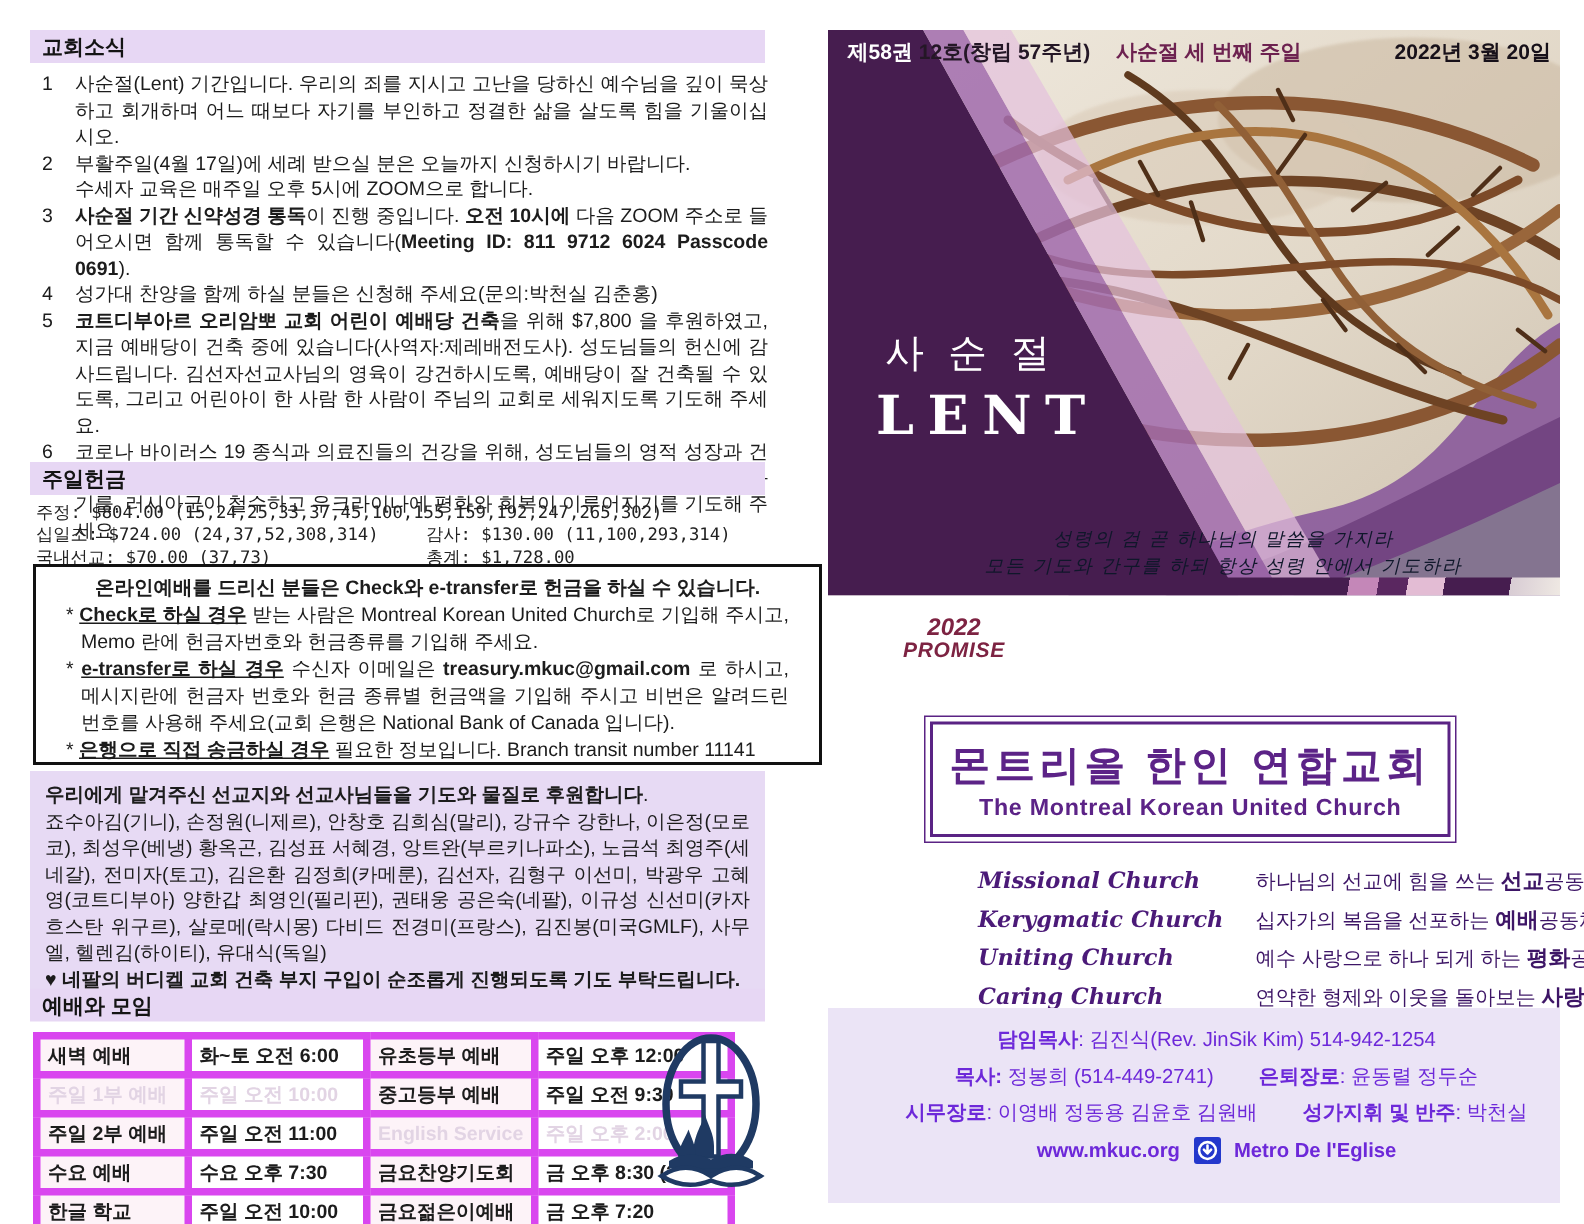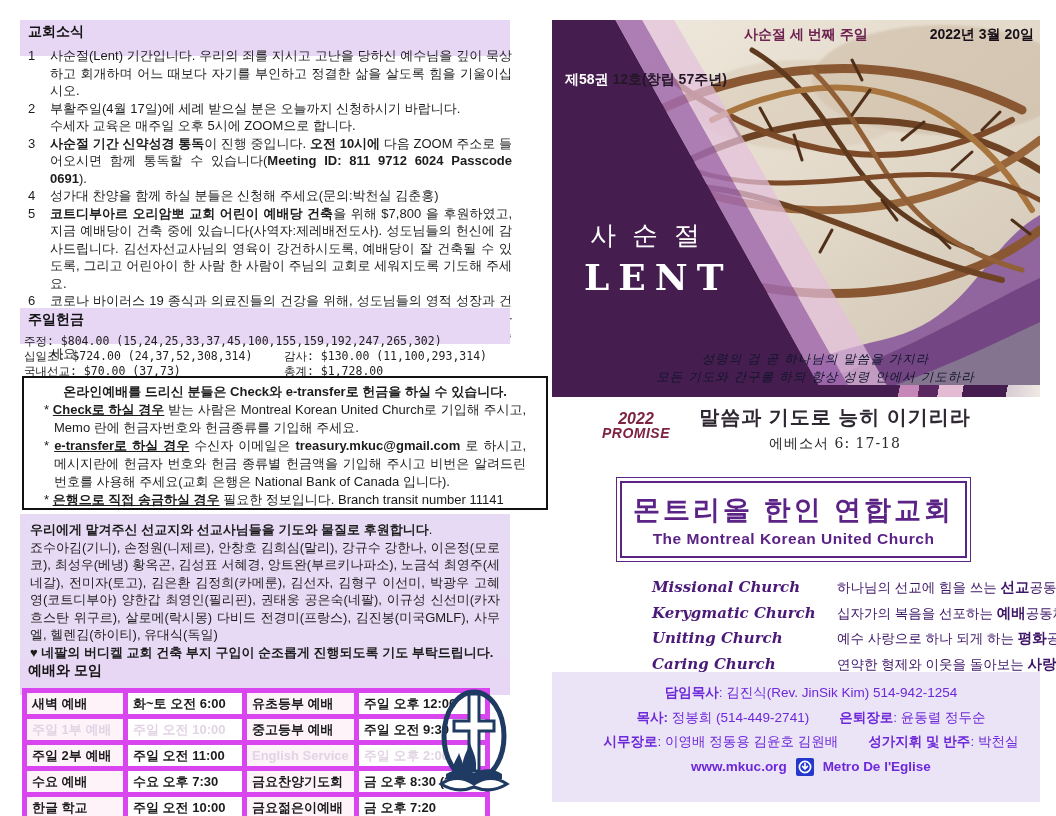--- a/index.html
+++ b/index.html
@@ -1,20 +1,20 @@
 <!DOCTYPE html>
 <html><head>
 <meta charset="utf-8">
 <style>
   html,body{margin:0;padding:0;background:#ffffff;}
   .page{position:relative;width:1056px;height:816px;background:#fff;overflow:hidden;
         font-family:"Liberation Sans",sans-serif;color:#1c1c1c;}
 
   
-  .sec-bar{position:absolute;left:20px;width:490px;height:36px;background:#e7d7f4;
+  .sec-bar{position:absolute;left:20px;width:490px;height:22px;background:#e7d7f4;
            font-weight:bold;font-size:14px;line-height:22px;padding-left:8px;box-sizing:border-box;color:#141414;}
   .bar-news{top:20px}.bar-offering{top:308px}.bar-schedule{top:659px}
 
   .news{position:absolute;left:20px;top:47px;width:492px;font-size:13px;line-height:17.5px;}
   .news-item{display:flex;}
   .news-item .num{width:30px;padding-left:8px;box-sizing:border-box;flex:none;}
   .news-item .body{flex:1;text-align:justify;white-space:pre-line;}
 
   .offering{position:absolute;left:24px;top:334px;width:486px;
             font-family:"DejaVu Sans Mono",monospace;font-size:11.5px;line-height:15px;color:#222;}
@@ -46,21 +46,21 @@
   .banner{position:absolute;left:552px;top:20px;width:488px;height:377px;overflow:hidden;}
   .banner .photo{position:absolute;inset:0;}
   .wedge,.band1,.band2{position:absolute;inset:0;}
   .wedge{background:#461d4f;clip-path:polygon(0 0,13% 0,56% 100%,0 100%);}
   .band1{background:rgba(161,107,173,.85);clip-path:polygon(13% 0,18.5% 0,62% 100%,56% 100%);}
   .band2{background:rgba(228,193,221,.7);clip-path:polygon(18.5% 0,25% 0,70% 100%,62% 100%);}
   .strip{position:absolute;left:0;right:0;bottom:0;height:12px;
          background:linear-gradient(100deg,#461d4f 0%,#461d4f 71%,#c487b8 71%,#c487b8 75%,
                     #5a2760 75%,#5a2760 79%,#e3bcd4 79%,#e3bcd4 84%,#461d4f 84%,#461d4f 93%,#d8ccd4 93%,#efe9e3 100%);}
   .b-head{position:absolute;top:6px;left:0;right:0;height:20px;font-size:14px;font-weight:bold;}
-  .b-vol{position:absolute;left:13px;top:0;color:#ffffff;white-space:nowrap;margin-top:45px;}
+  .b-vol{position:absolute;left:13px;top:0;color:#ffffff;white-space:nowrap;}
   .b-vol .issue{color:#241726;}
   .b-title{position:absolute;left:192px;top:0;color:#6d2250;white-space:nowrap;}
   .b-date{position:absolute;right:6px;top:0;color:#171019;white-space:nowrap;}
   .b-kor{position:absolute;left:38px;top:198px;color:#fff;font-family:"DejaVu Serif",serif;
          font-size:26px;letter-spacing:16px;white-space:nowrap;}
   .b-lent{position:absolute;left:32px;top:236px;color:#fff;font-family:"DejaVu Serif",serif;
           font-weight:bold;font-size:36px;letter-spacing:9px;}
   .b-verse{position:absolute;left:12%;width:84%;top:330px;text-align:center;color:#0f172a;
            font-family:"DejaVu Serif",serif;font-style:italic;font-size:12.5px;line-height:18px;letter-spacing:1px;}
 
@@ -257,24 +257,20 @@
       <div>성령의 검 곧 하나님의 말씀을 가지라</div>
       <div>모든 기도와 간구를 하되 항상 성령 안에서 기도하라</div>
     </div>
   </div>
 
   <div class="promise">
     <div class="p-left">
       <div class="p-year">2022</div>
       <div class="p-label">PROMISE</div>
     </div>
-    <div class="p-right">
-      <div class="p-title">말씀과 기도로 능히 이기리라</div>
-      <div class="p-verse">에베소서 6: 17-18</div>
-    </div>
   </div>
 
   <div class="church-box">
     <div class="inner">
       <div class="c-name">몬트리올 한인 연합교회</div>
       <div class="c-en">The Montreal Korean United Church</div>
     </div>
   </div>
 
   <div class="identity">

